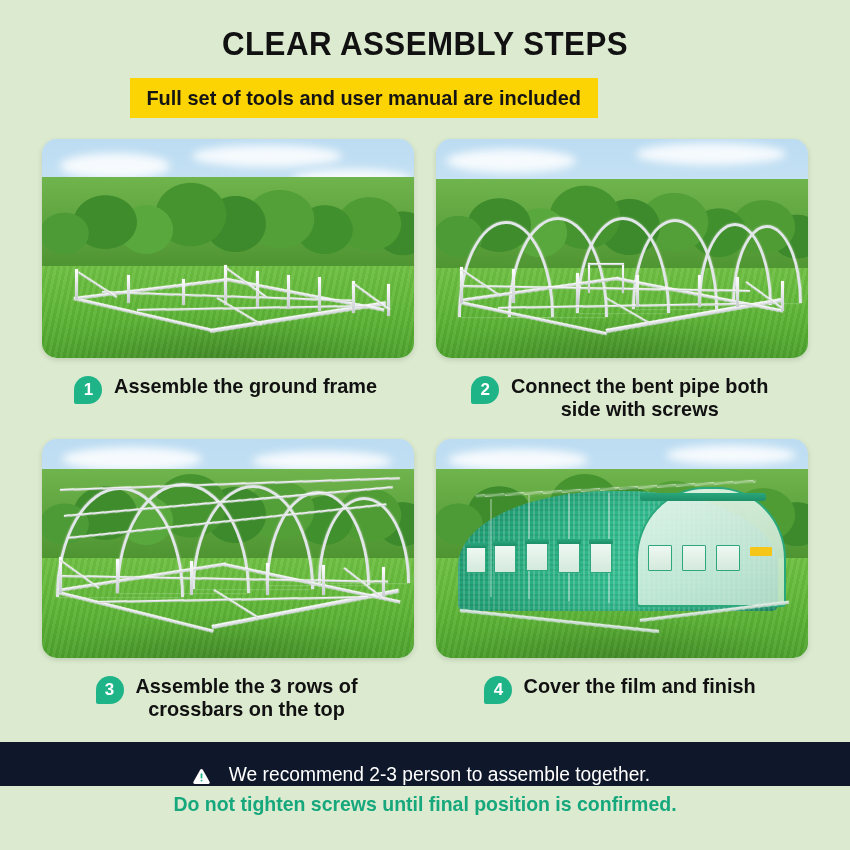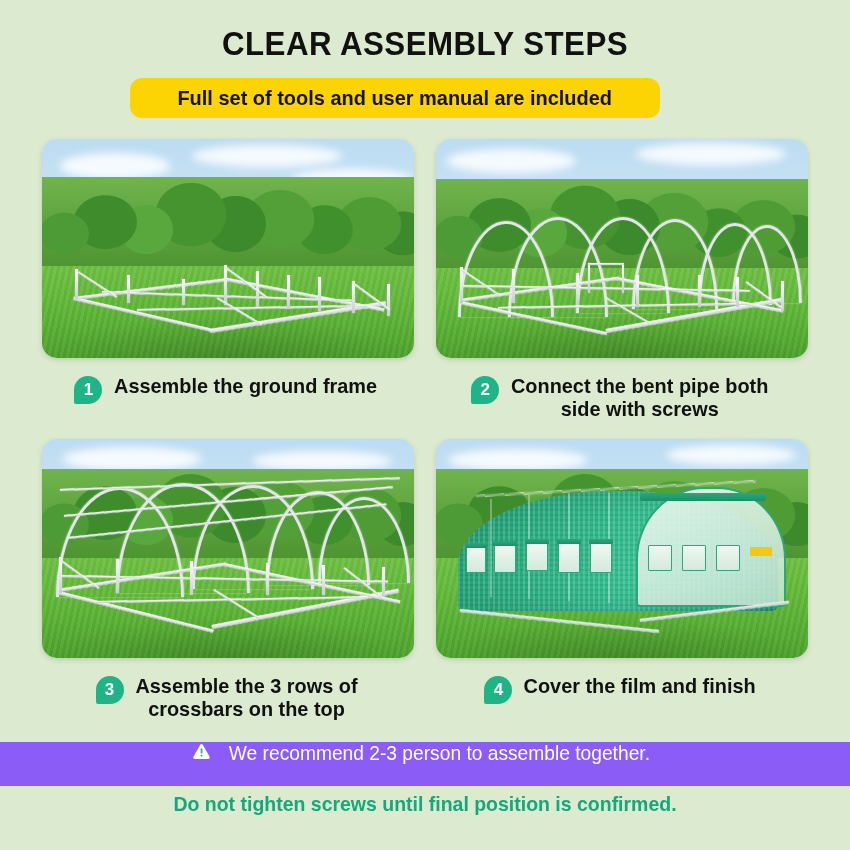--- a/index.html
+++ b/index.html
@@ -25,23 +25,23 @@
     font-weight:bold;
     font-size:34px;
     letter-spacing:.5px;
     color:#111111;
     transform:scaleX(.92);
   }
 
   .subtitle-band{
     position:absolute;
     left:130px; top:78px;
-    width:530px; height:40px;
+    width:468px; height:40px;
     background:#fcd303;
-    display:flex; align-items:center; justify-content:center;border-radius:12px;
+    display:flex; align-items:center; justify-content:center;
   }
   .subtitle-band .txt{
     font-weight:bold;
     font-size:21px;
     color:#141414;
     transform:scaleX(.95);
     white-space:nowrap;
   }
 
   
@@ -174,22 +174,22 @@
     text-align:center;
     transform:scaleX(.97);
     white-space:pre-line;
   }
   .cap-left{ text-align:left; }
 
   
   .footer-band{
     position:absolute;
     left:0; top:742px; width:850px; height:44px;
-    background:#8b5cf6;
-    display:flex; align-items:flex-start; justify-content:center;
+    background:#0f172a;
+    display:flex; align-items:flex-end; justify-content:center;
     gap:9px;
   }
   .warn-icon{
     width:19px; height:19px;
     display:block;
   }
   .footer-band .txt{
     font-size:20px;
     color:#ffffff;
     transform:scaleX(.96);

